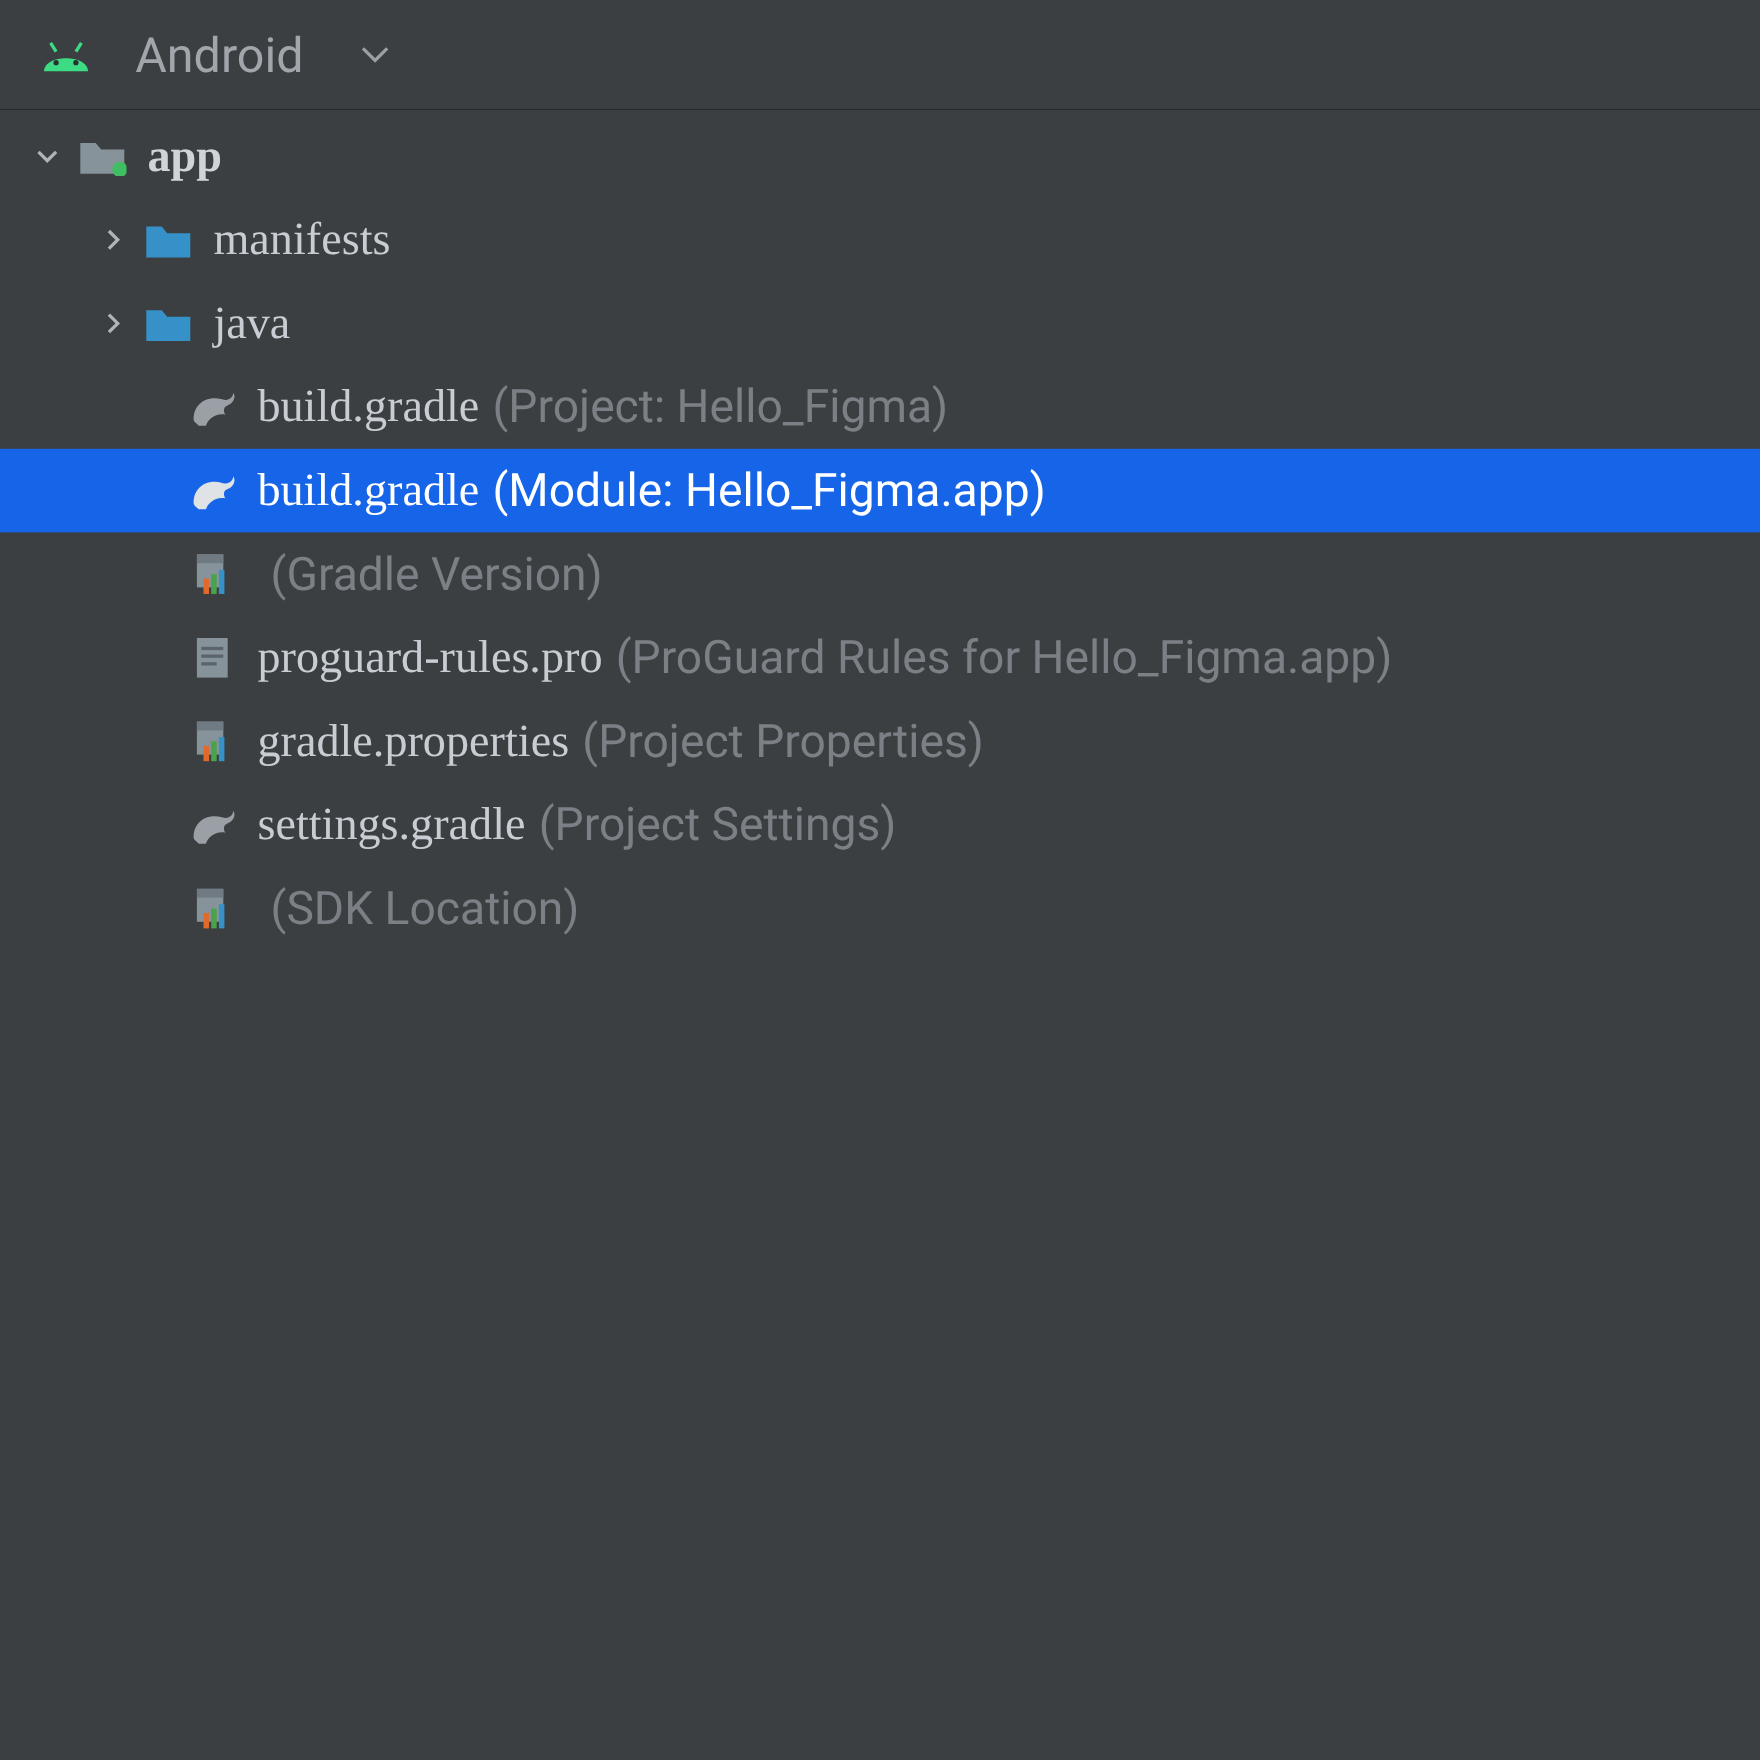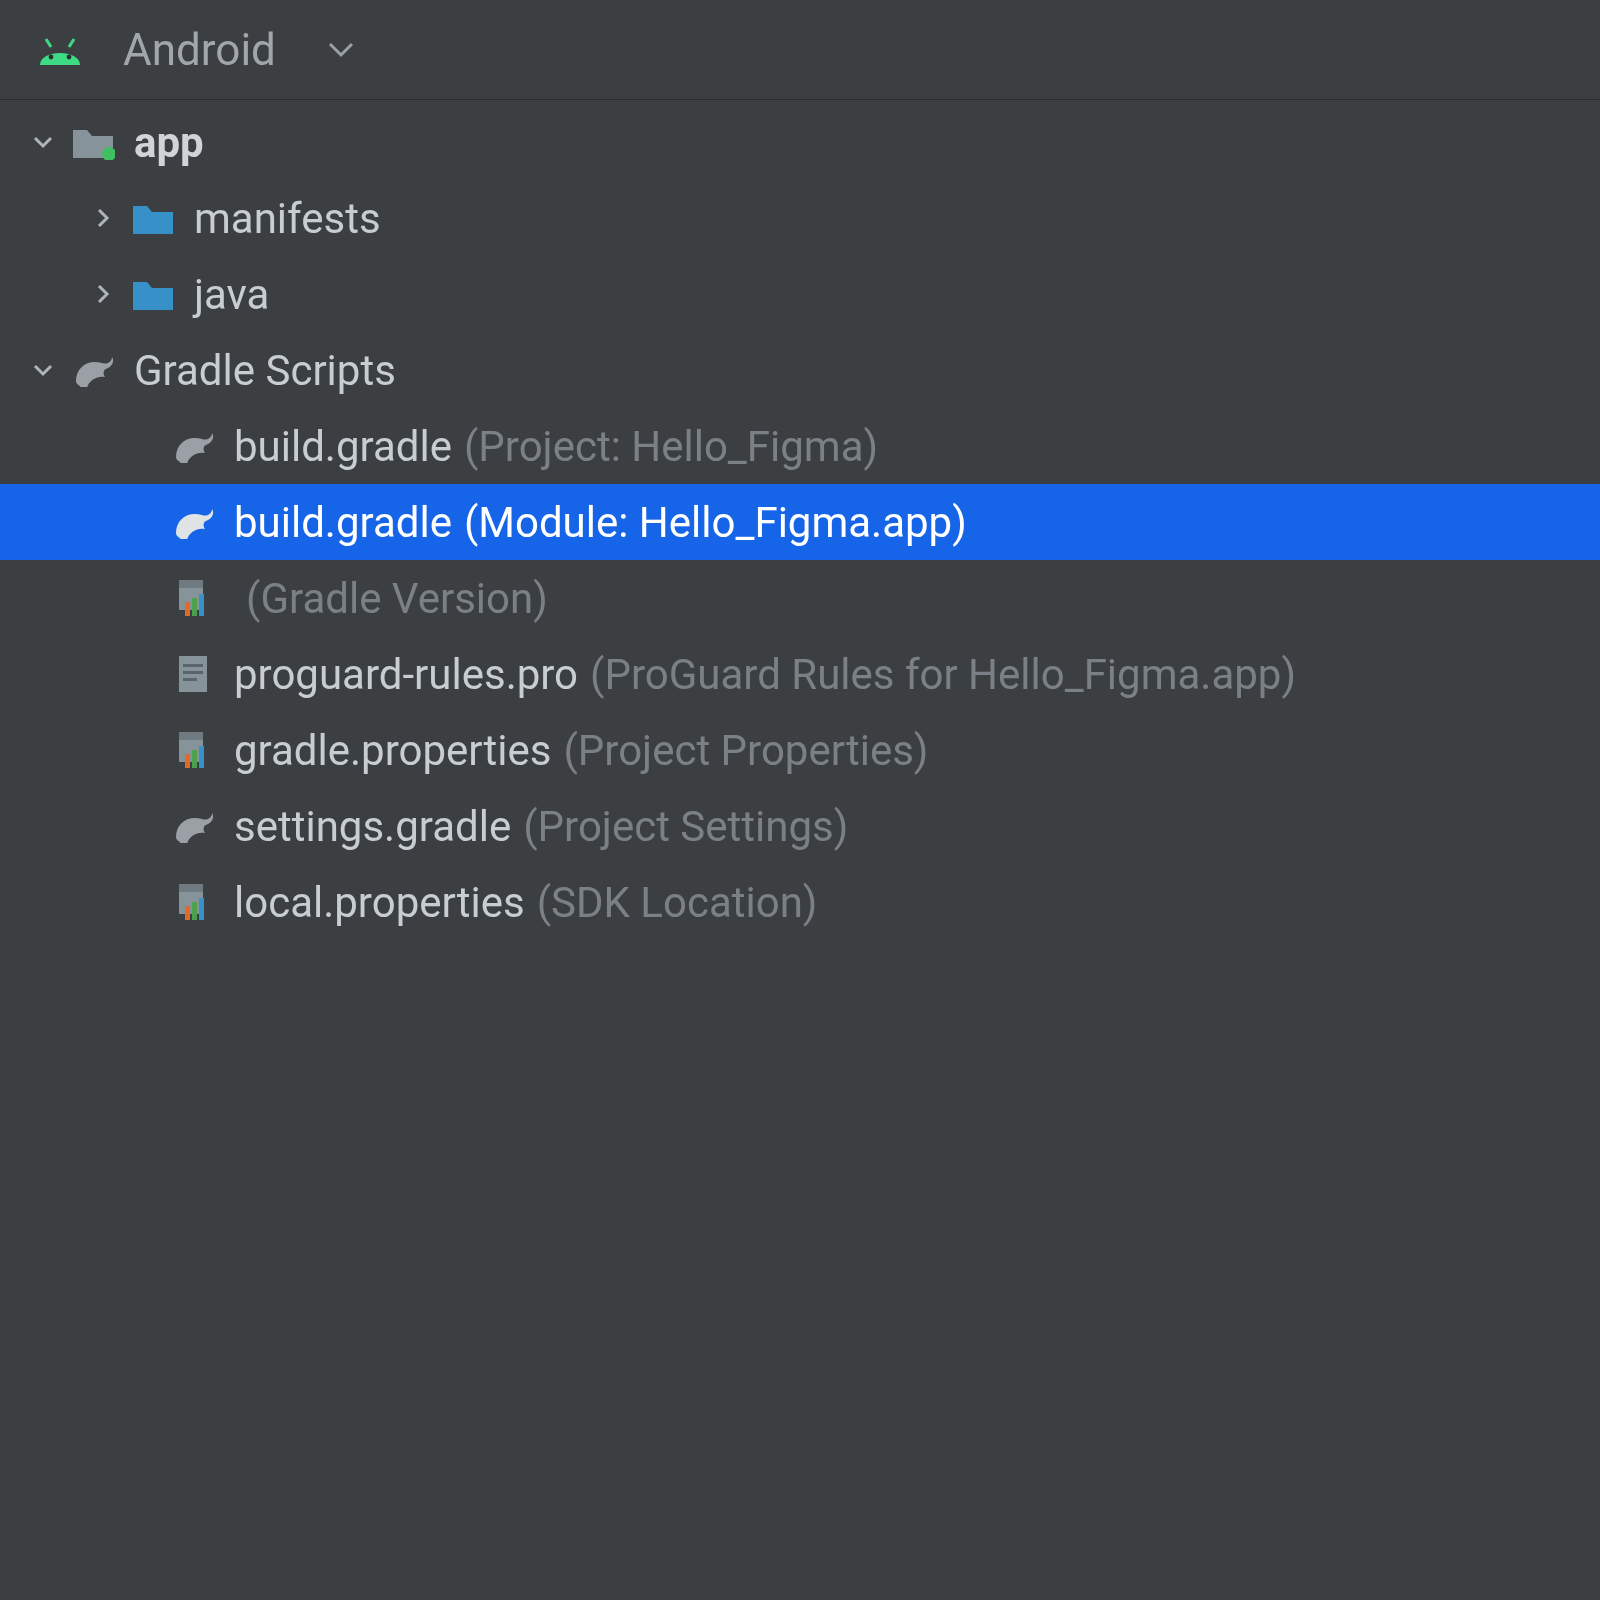--- a/index.html
+++ b/index.html
@@ -66,20 +66,21 @@
     width: 50px;
     height: 44px;
     display: flex;
     align-items: center;
     justify-content: center;
     margin-right: 16px;
     flex-shrink: 0;
   }
   .name {
     color: #c7cdd3;
+    font-family: Liberation Serif, serif;
   }
   .name.bold { font-weight: 700; color: #d0d4d8; }
   .hint {
     color: #7a8085;
     margin-left: 12px;
     text-align: center;
   }
 
   
   svg { display: block; }
@@ -149,34 +150,20 @@
       </span>
       <span class="icon">
         <svg width="44" height="36" viewBox="0 0 44 36">
           <path d="M2 6 h14 l5 6 h21 v22 h-40 z" fill="#3691c9"></path>
         </svg>
       </span>
       <span class="name">java</span>
     </div>
 
 
-    <div class="row">
-      <span class="arrow">
-        <svg width="24" height="24" viewBox="0 0 24 24">
-            <path d="M4 8 L12 16 L20 8" fill="none" stroke="#aeb4b9" stroke-width="3"></path>
-          </svg>
-      </span>
-      <span class="indent" style="width:0px"></span>
-      <span class="icon">
-        <svg width="46" height="34" viewBox="0 0 46 34">
-          <path d="M6 28 c0 -14 12 -22 26 -18 c6 2 10 -2 10 -6 c3 4 0 10 -6 12 c-3 1 -3 6 -1 8 c-10 -2 -18 6 -18 12 h-6 c0 -4 -5 -4 -5 -8 z" fill="#9aa0a5"></path>
-        </svg>
-      </span>
-      <span class="name">Gradle Scripts</span>
-    </div>
 
     <div id="gradle-items">
         <div class="row">
     <span class="indent" style="width:150px"></span>
     <span class="icon">
             <svg width="46" height="34" viewBox="0 0 46 34">
               <path d="M6 28 c0 -14 12 -22 26 -18 c6 2 10 -2 10 -6 c3 4 0 10 -6 12 c-3 1 -3 6 -1 8 c-10 -2 -18 6 -18 12 h-6 c0 -4 -5 -4 -5 -8 z" fill="#9aa0a5"></path>
             </svg>
           </span>
     <span class="name">build.gradle</span>
@@ -246,19 +233,18 @@
     <span class="indent" style="width:150px"></span>
     <span class="icon">
             <svg width="40" height="40" viewBox="0 0 40 40">
     <rect x="6" y="2" width="24" height="30" fill="#87939a"></rect>
     <rect x="6" y="2" width="24" height="8" fill="#6f7a82"></rect>
     <rect x="12" y="24" width="5" height="14" fill="#e06a2b"></rect>
     <rect x="19" y="20" width="5" height="18" fill="#4aa24a"></rect>
     <rect x="26" y="16" width="5" height="22" fill="#3691c9"></rect>
   </svg>
           </span>
-    <span class="name">local.properties</span>
     <span class="hint">(SDK Location)</span>
   </div>
       </div>
 
   </div>
 </div>
 
 </body></html>

